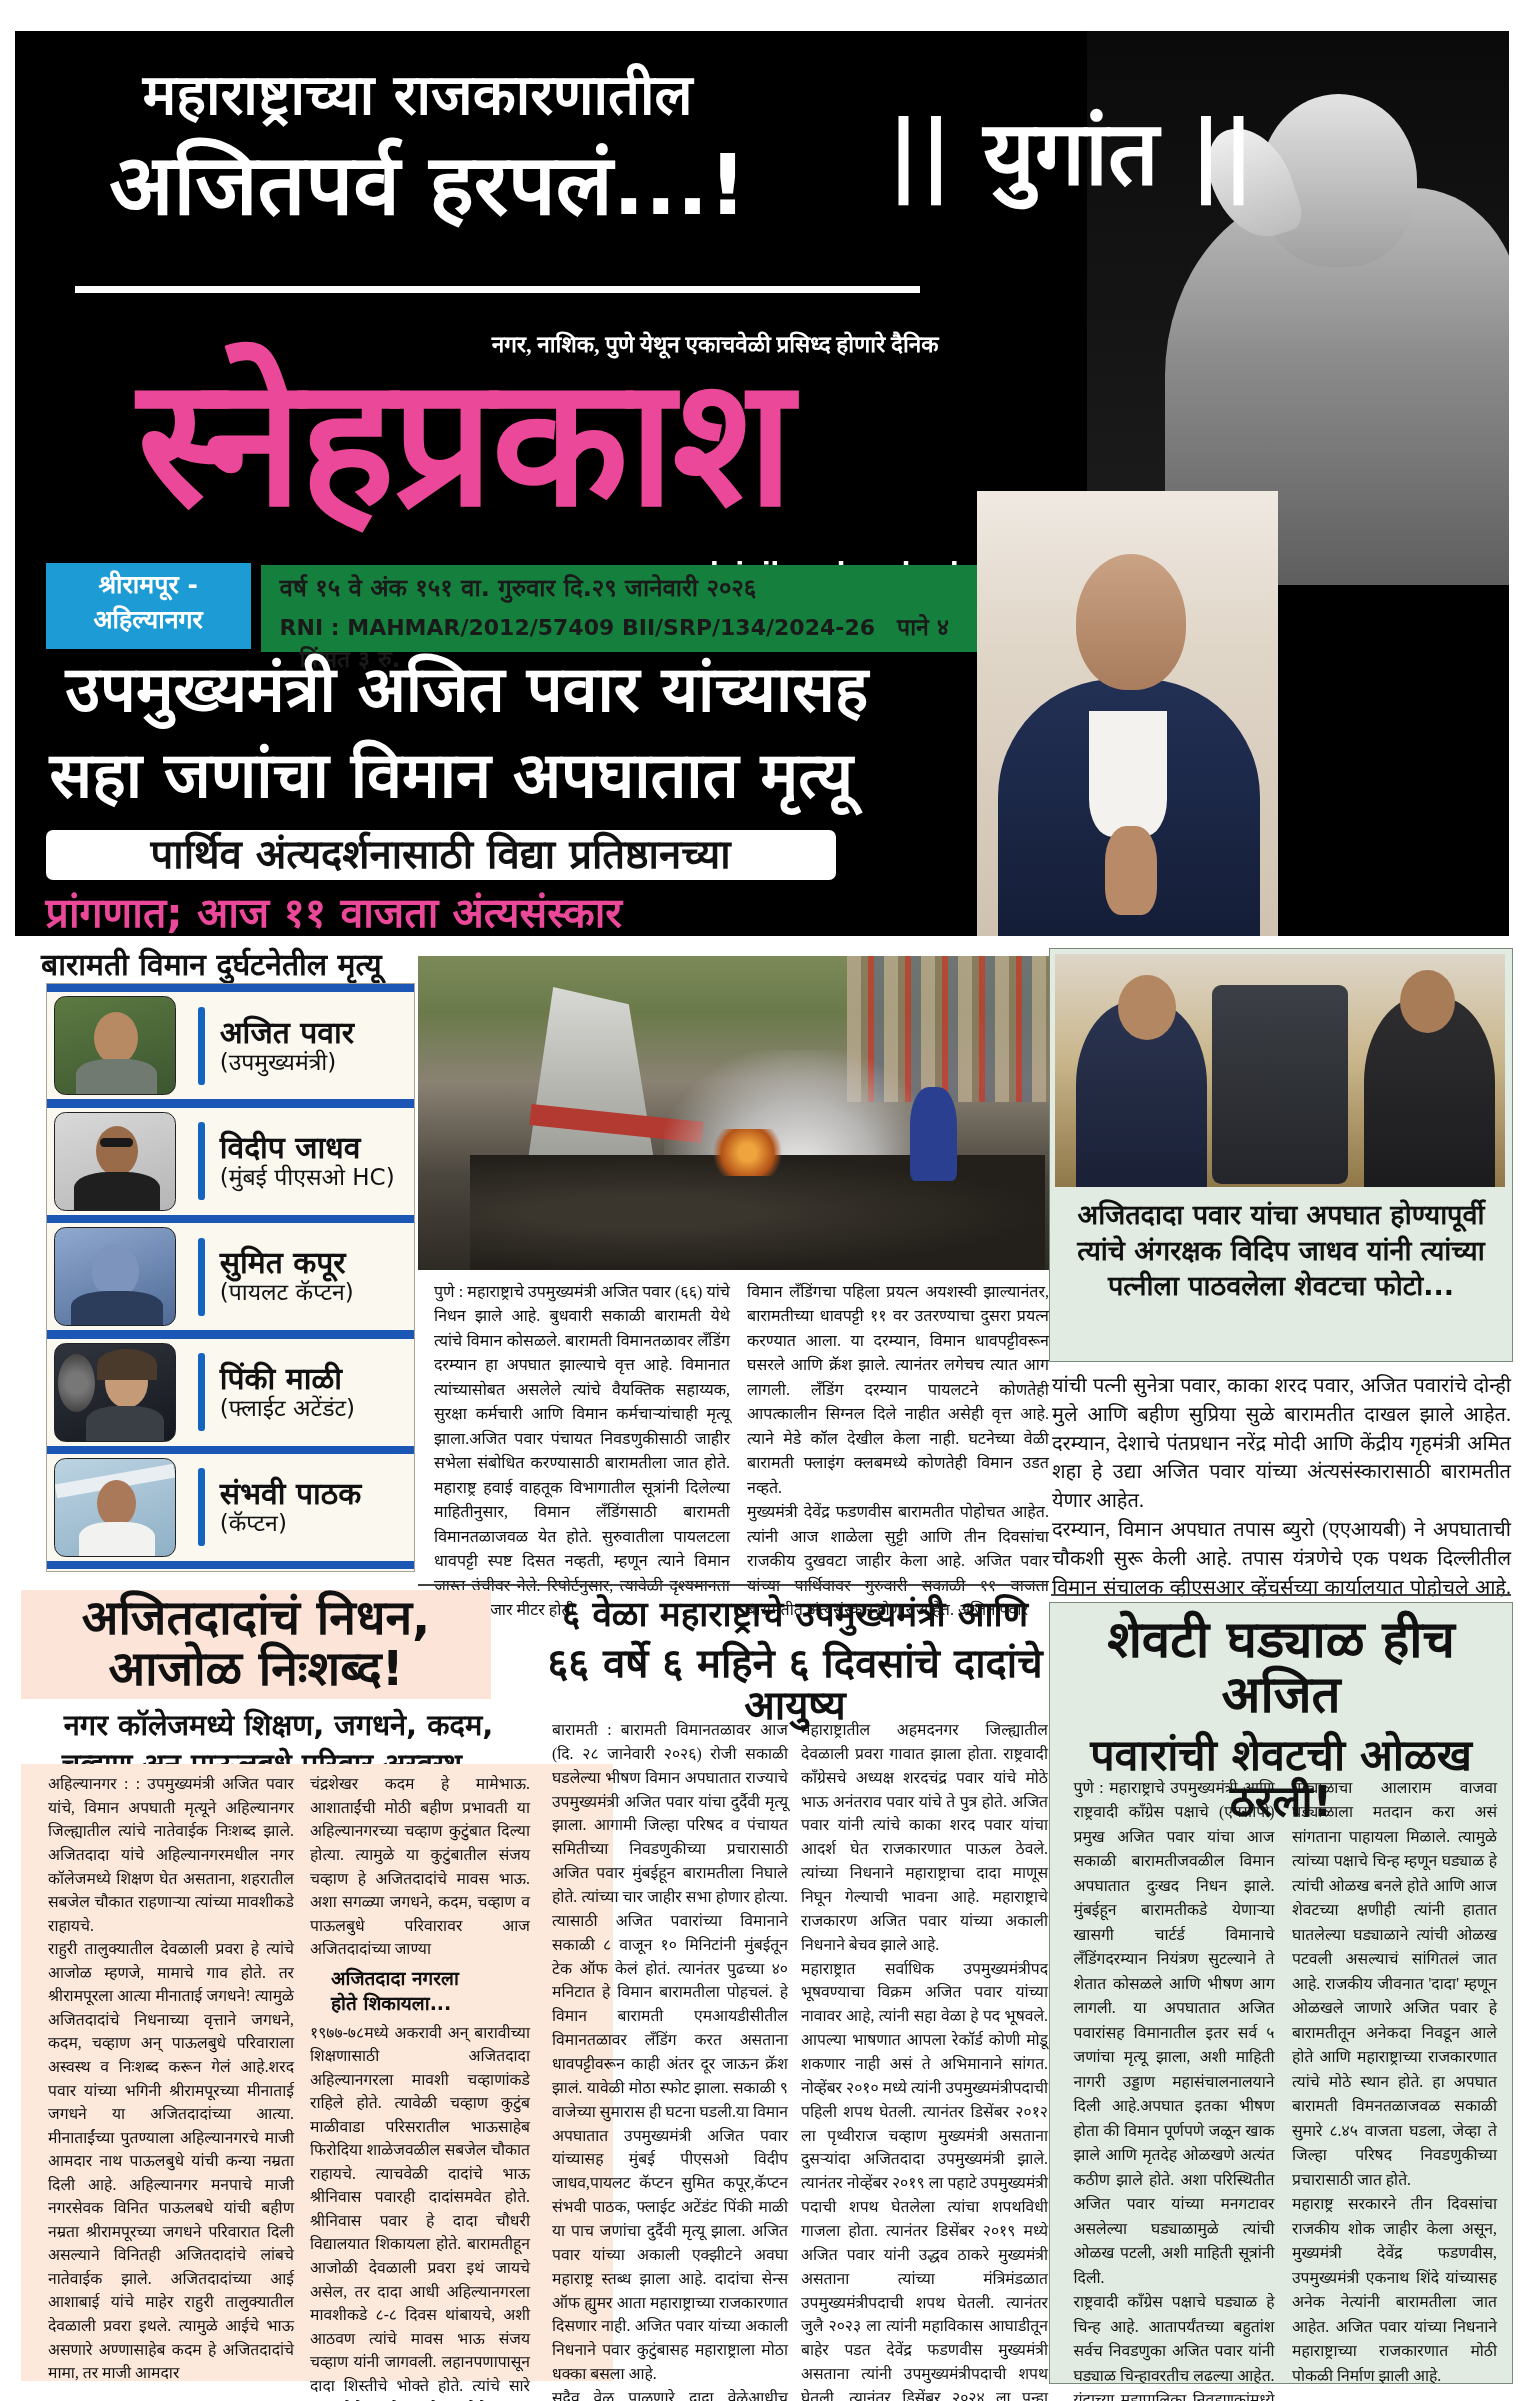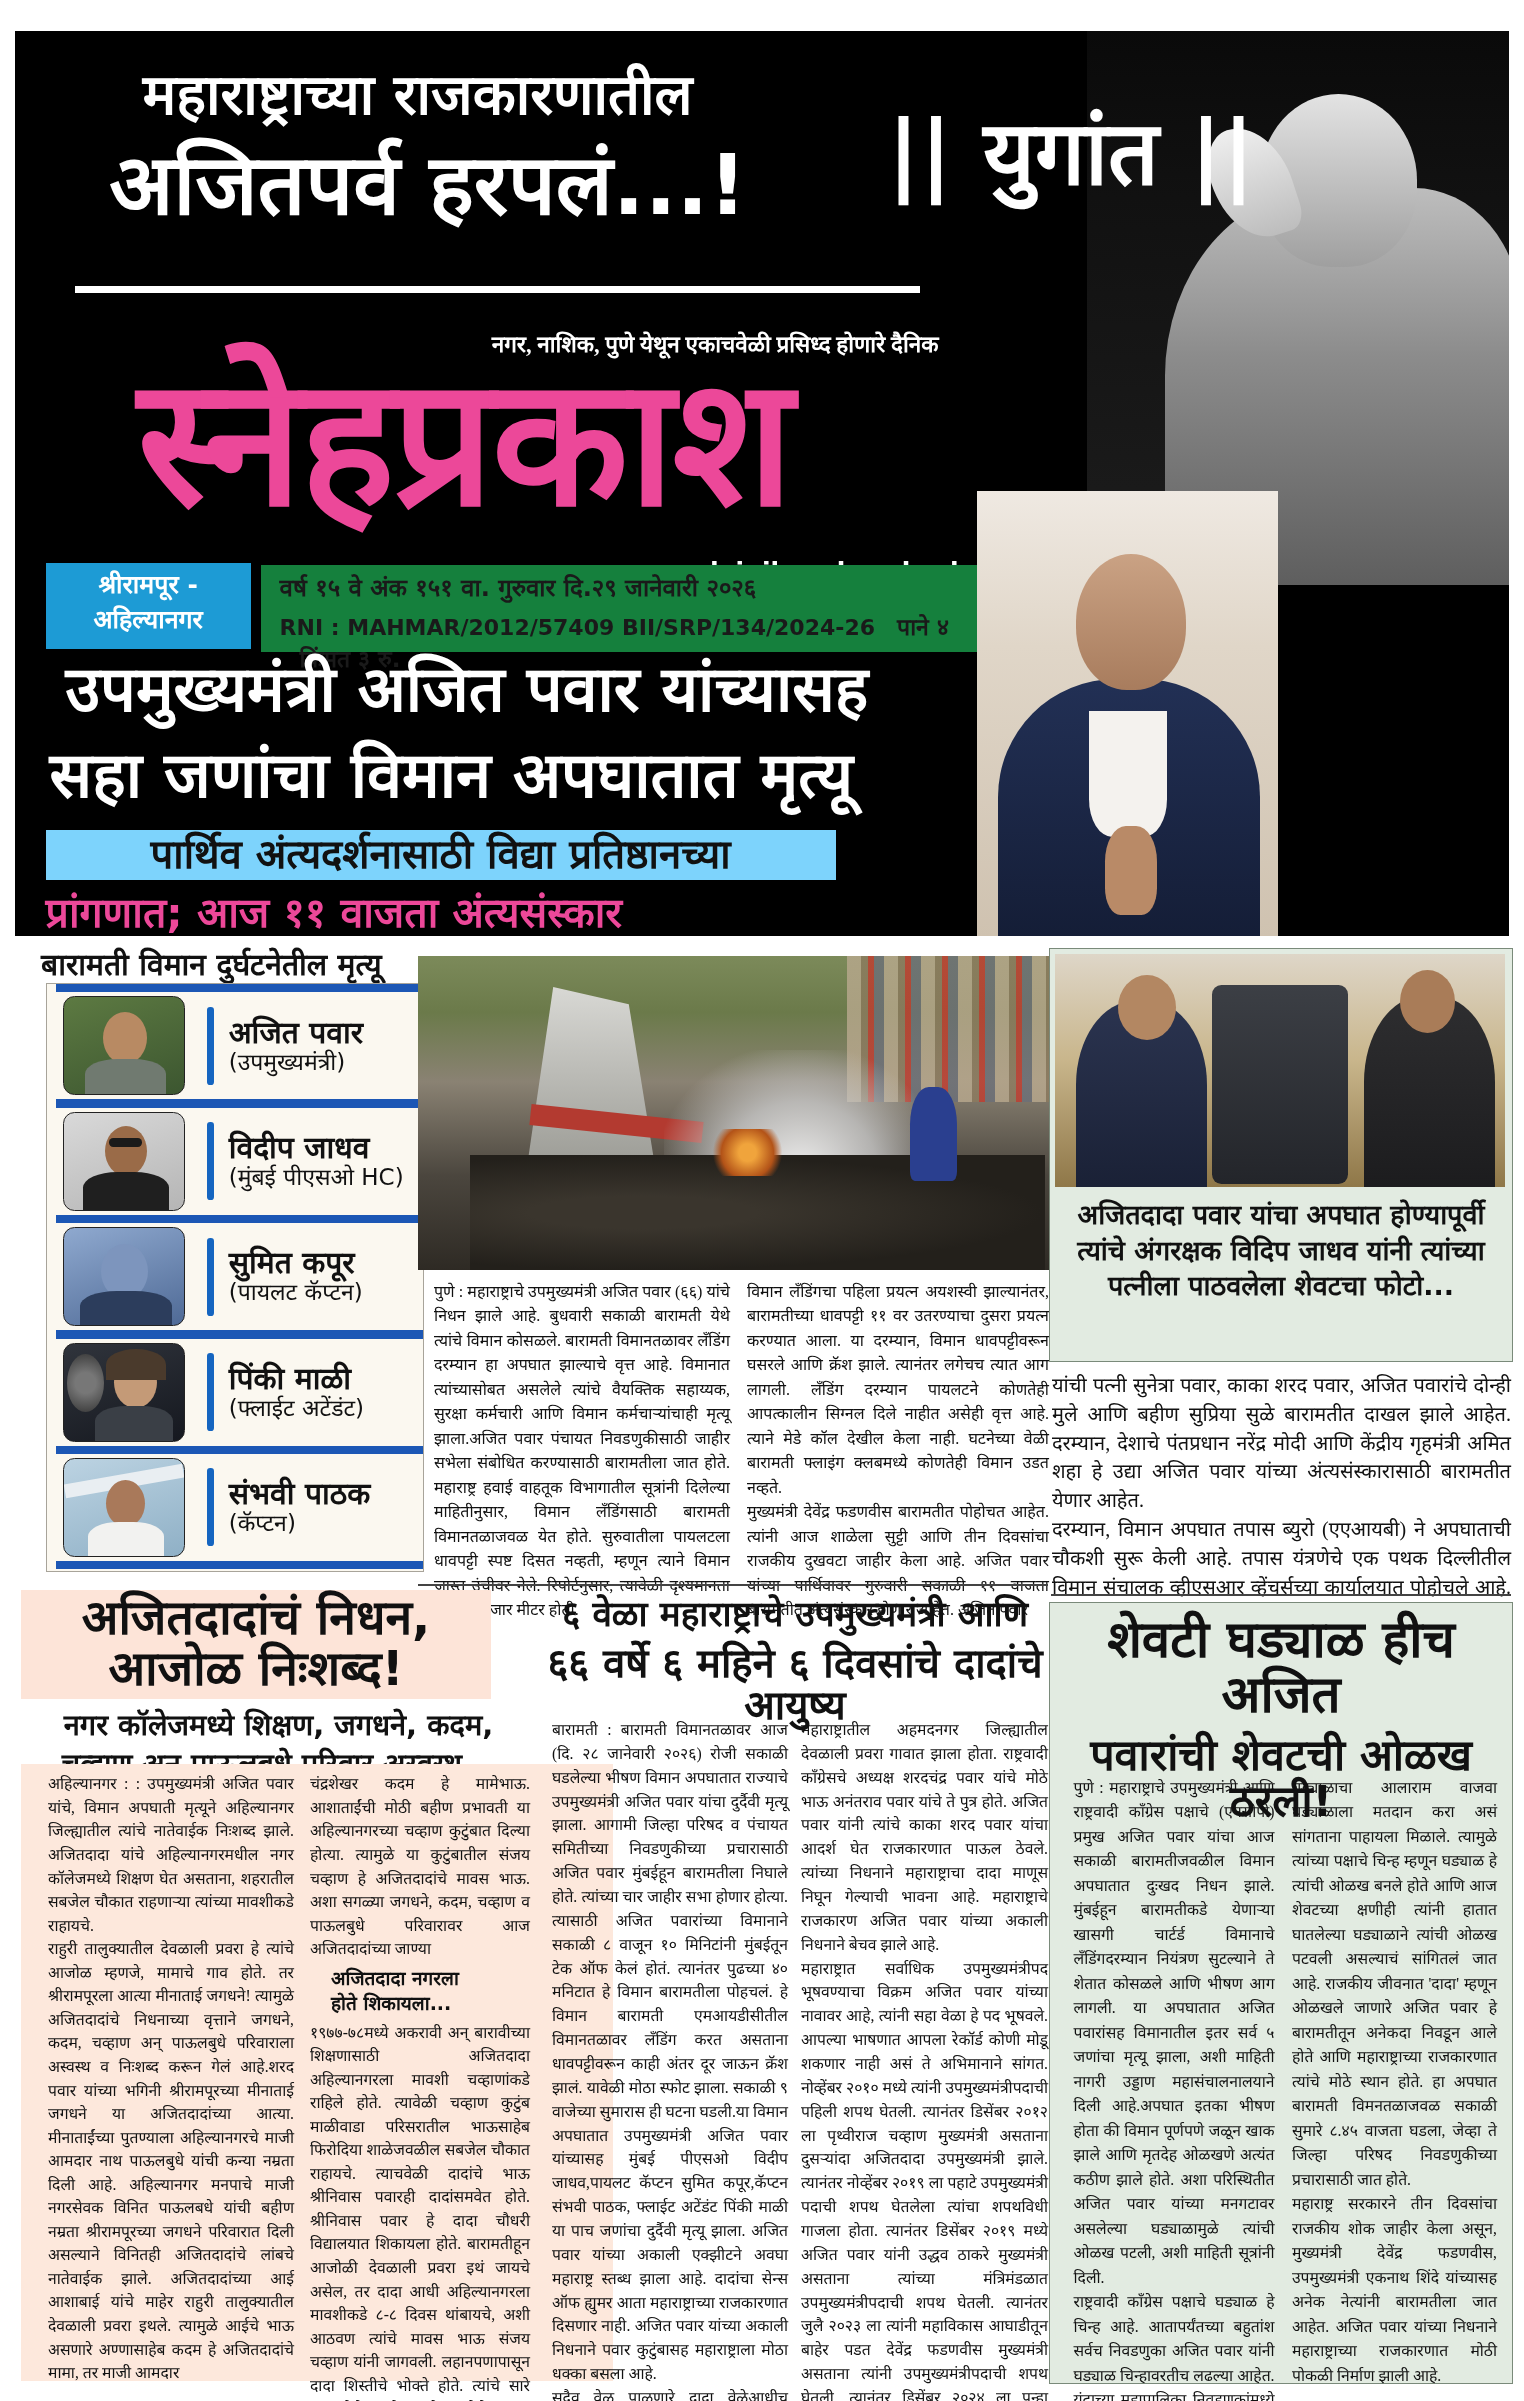--- a/index.html
+++ b/index.html
@@ -11,23 +11,23 @@
   .ctr{text-align:center;}
   .just{text-align:justify;}
   .pre{white-space:pre-line;}
   .wh{color:#ffffff;}
   .yel{color:#ec4899;}
   
   .hdr{left:14.6px;top:31px;width:1494px;height:905px;background:#000;}
   .underline{background:#fff;height:6.8px;}
   .editionbox{background:#1d9bd5;color:#fff;}
   .dateband{background:#15803d;color:#1a1a1a;}
-  .subband{background:#7dd3fc;color:#111;}
+  .subband{background:#ffffff;color:#111;border-radius:7px;}
   
-  .vbox{background:#fbf8f0;border:1px solid #a8a49a;padding-left:9px;}
+  .vbox{background:#fbf8f0;border:1px solid #a8a49a;}
   .vsep{background:#1c57b5;height:8.4px;width:100%;}
   .vrow{display:flex;align-items:center;height:107px;}
   .vphoto{width:120px;height:97px;border-radius:11.5px;margin-left:7.3px;flex:0 0 auto;
           border:1.6px solid #222;position:relative;overflow:hidden;}
   .vbar{width:6.8px;height:78px;background:#1565c0;border-radius:3.1px;margin:0 14.6px 0 22px;flex:0 0 auto;}
   .vname{font-size:30px;line-height:1.1;}
   .vrole{font-size:23px;line-height:1.2;}
   .face{position:absolute;border-radius:50%;}
   .shoulders{position:absolute;border-radius:40% 40% 0 0;}
   

